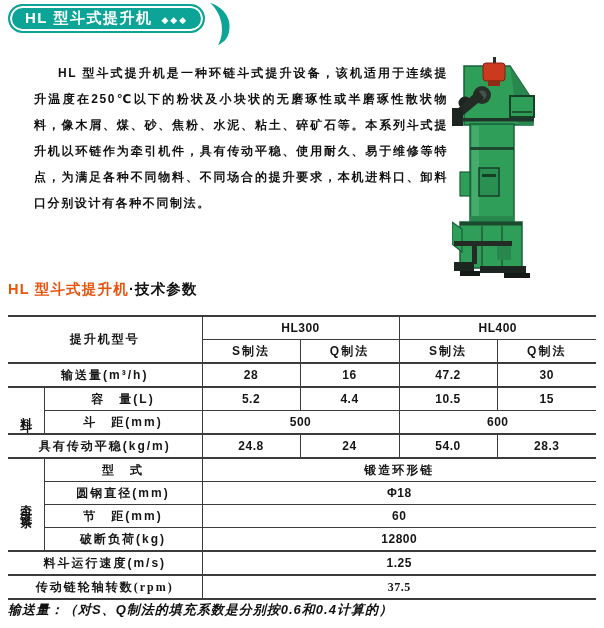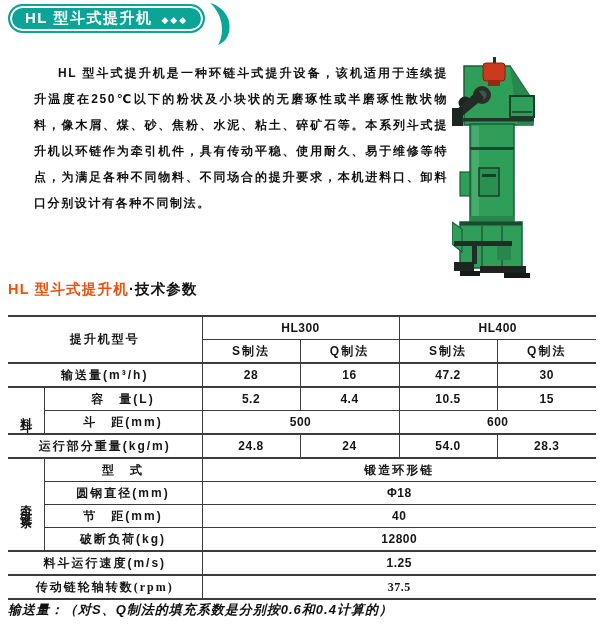--- a/index.html
+++ b/index.html
@@ -174,38 +174,38 @@
         <td>4.4</td>
         <td>10.5</td>
         <td>15</td>
       </tr>
       <tr class="thin">
         <td class="lbl">斗　距(mm)</td>
         <td colspan="2">500</td>
         <td colspan="2">600</td>
       </tr>
       <tr class="thick">
-        <td class="lbl" colspan="2">运行部分重量(kg/m)</td>
+        <td class="lbl" colspan="2">具有传动平稳(kg/m)</td>
         <td>24.8</td>
         <td>24</td>
         <td>54.0</td>
         <td>28.3</td>
       </tr>
       <tr class="thick">
         <td rowspan="4"><span class="group-text">牵引链条</span></td>
         <td class="lbl">型　式</td>
         <td class="lbl" colspan="4">锻造环形链</td>
       </tr>
       <tr class="thin">
         <td class="lbl">圆钢直径(mm)</td>
         <td colspan="4">Φ18</td>
       </tr>
       <tr class="thin">
         <td class="lbl">节　距(mm)</td>
-        <td colspan="4">40</td>
+        <td colspan="4">60</td>
       </tr>
       <tr class="thin">
         <td class="lbl">破断负荷(kg)</td>
         <td colspan="4">12800</td>
       </tr>
       <tr class="thick">
         <td class="lbl" colspan="2">料斗运行速度(m/s)</td>
         <td colspan="4">1.25</td>
       </tr>
       <tr class="thick">

